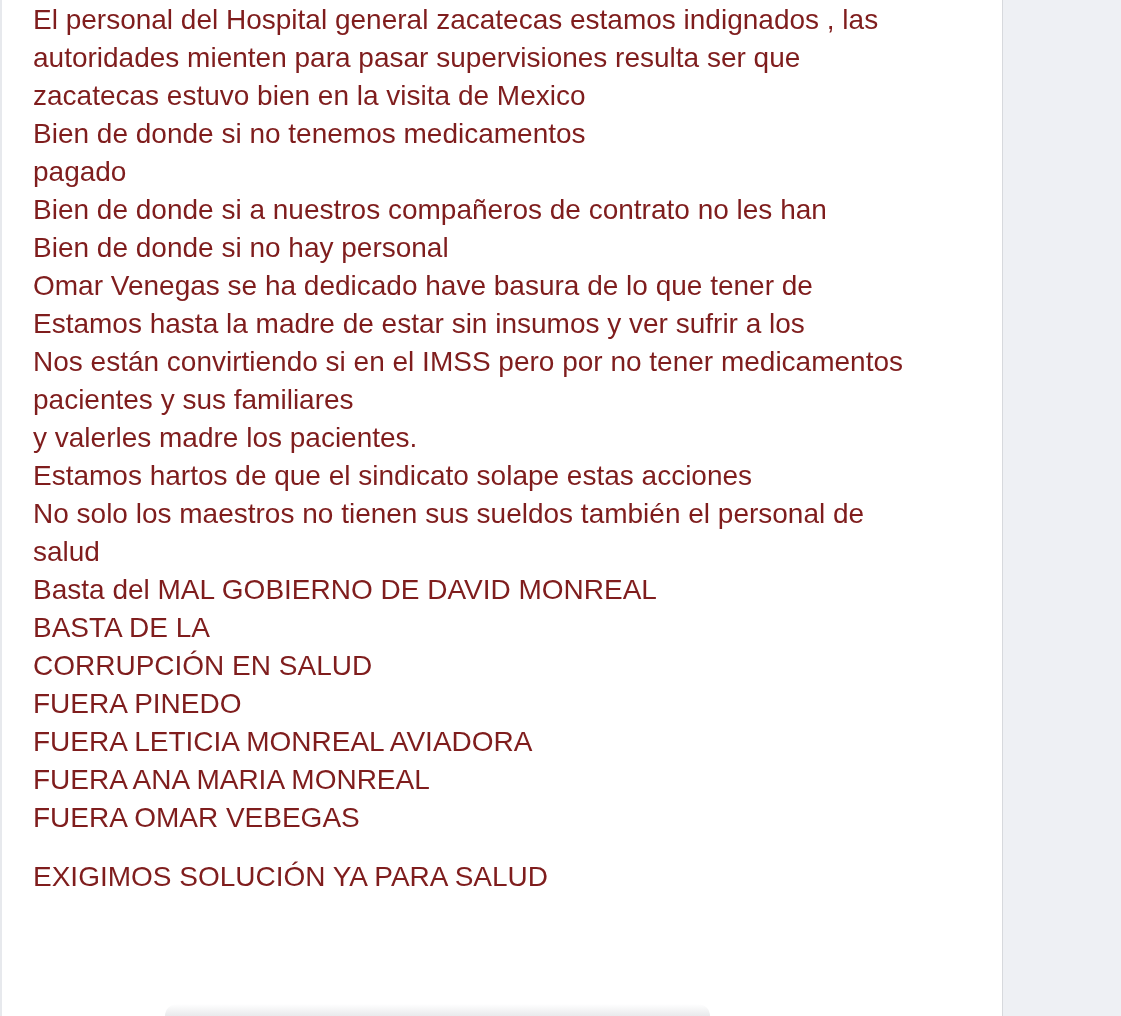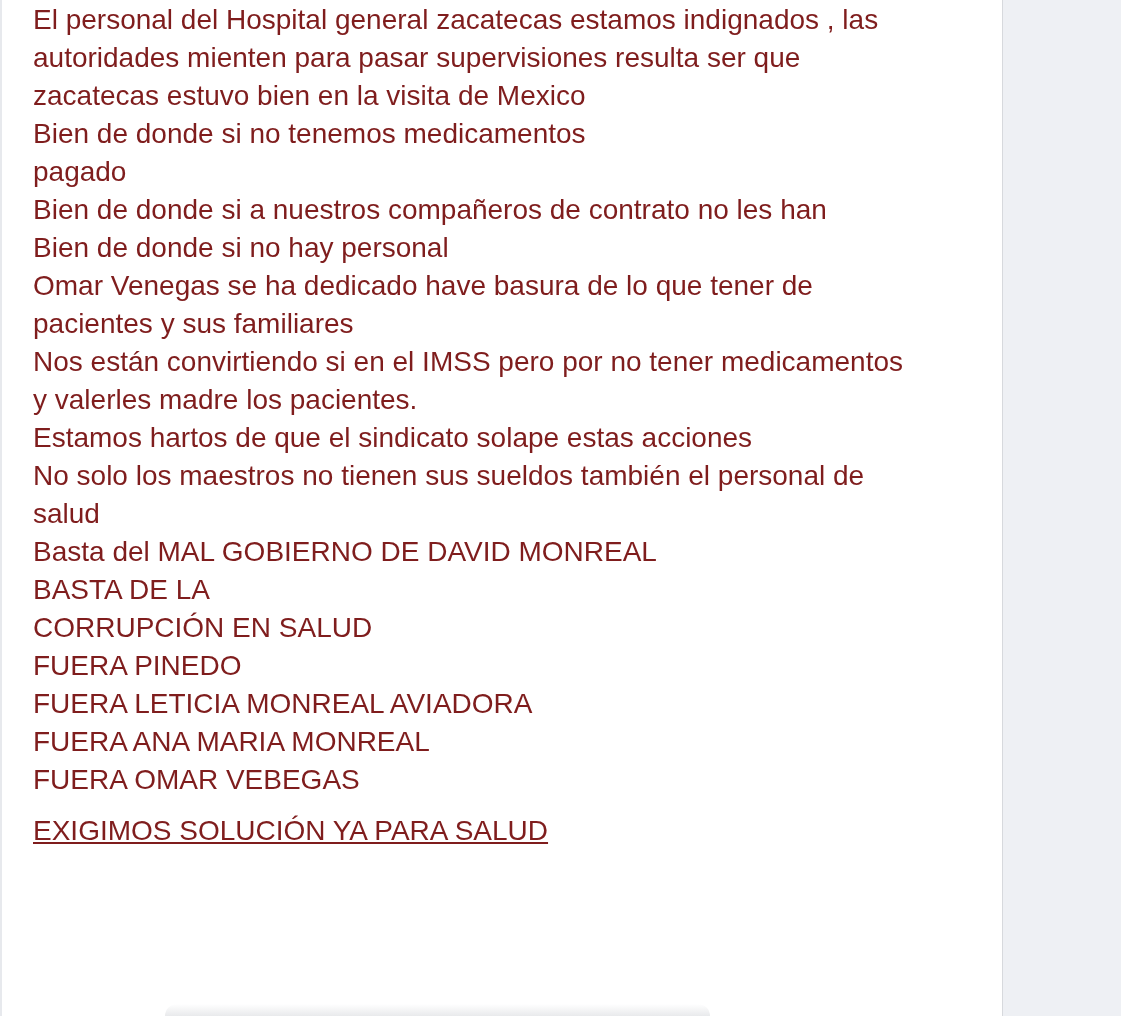--- a/index.html
+++ b/index.html
@@ -28,22 +28,21 @@
     top: 1px;
     color: #7f1d1d;
     font-size: 28px;
     line-height: 38px;
     letter-spacing: 0;
   }
   .post-line {
     white-space: pre;
   }
   .para-2 {
-    margin-top: 13px;
-    text-decoration: underline;
+    margin-top: 21px;
   }
   .right-rail {
     position: absolute;
     left: 1002px;
     top: 0;
     width: 119px;
     height: 100%;
     background: #eef0f4;
     border-left: 1px solid #d7d9dd;
     box-sizing: border-box;
@@ -66,22 +65,23 @@
 <div class="post-text">
   <div class="para-1">
     <div class="post-line">El personal del Hospital general zacatecas estamos indignados , las</div>
     <div class="post-line">autoridades mienten para pasar supervisiones resulta ser que</div>
     <div class="post-line">zacatecas estuvo bien en la visita de Mexico</div>
     <div class="post-line">Bien de donde si no tenemos medicamentos</div>
     <div class="post-line">pagado</div>
     <div class="post-line">Bien de donde si a nuestros compañeros de contrato no les han</div>
     <div class="post-line">Bien de donde si no hay personal</div>
     <div class="post-line">Omar Venegas se ha dedicado have basura de lo que tener de</div>
+    <div class="post-line">Estamos hasta la madre de estar sin insumos y ver sufrir a los</div>
+    <div class="post-line">Nos están convirtiendo si en el IMSS pero por no tener medicamentos</div>
     <div class="post-line">pacientes y sus familiares</div>
-    <div class="post-line">Nos están convirtiendo si en el IMSS pero por no tener medicamentos</div>
     <div class="post-line">y valerles madre los pacientes.</div>
     <div class="post-line">Estamos hartos de que el sindicato solape estas acciones</div>
     <div class="post-line">No solo los maestros no tienen sus sueldos también el personal de</div>
     <div class="post-line">salud</div>
     <div class="post-line">Basta del MAL GOBIERNO DE DAVID MONREAL</div>
     <div class="post-line">BASTA DE LA</div>
     <div class="post-line">CORRUPCIÓN EN SALUD</div>
     <div class="post-line">FUERA PINEDO</div>
     <div class="post-line">FUERA LETICIA MONREAL AVIADORA</div>
     <div class="post-line">FUERA ANA MARIA MONREAL</div>

